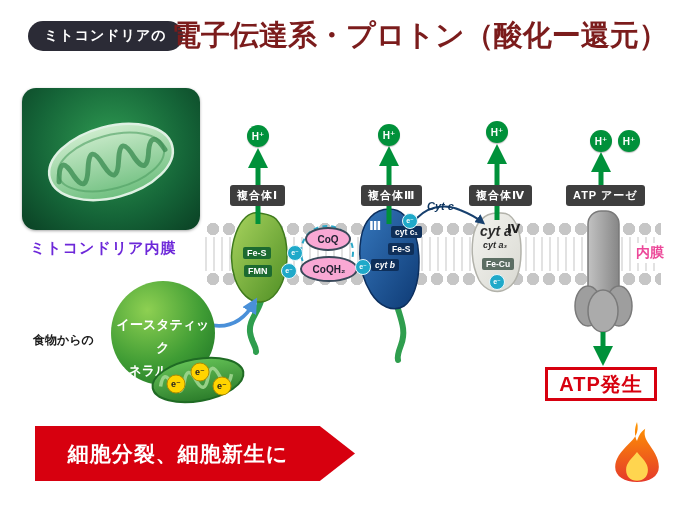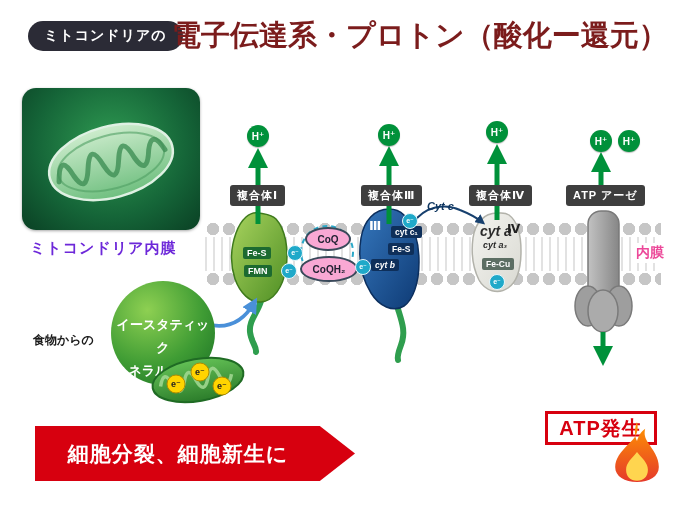--- a/index.html
+++ b/index.html
@@ -63,21 +63,21 @@
   .es-circle{left:111px;top:281px;width:104px;height:104px;border-radius:50%;z-index:2;
              background:radial-gradient(circle at 35% 28%, #8ed052 0%, #3f9c34 55%, #176b23 100%);
              color:#fff;font-weight:bold;font-size:13px;text-align:center;box-sizing:border-box;padding-top:32px;line-height:23px;}
   .es-code{color:#ffe100;font-size:14px;}
   .mini-mito{left:146px;top:350px;z-index:3;}
   .supply{left:33px;top:330px;font-size:12px;font-weight:bold;color:#1a1a1a;line-height:21px;z-index:3;}
 
   
   .atp-box{left:545px;top:367px;width:112px;height:34px;background:#fff;border:3px solid #d7000f;
            box-sizing:border-box;display:flex;align-items:center;justify-content:center;
-           color:#d7000f;font-size:20px;font-weight:bold;z-index:4;letter-spacing:1px;margin-top:44px;}
+           color:#d7000f;font-size:20px;font-weight:bold;z-index:4;letter-spacing:1px;}
 
   
   .banner-arrow{left:35px;top:426px;width:320px;height:55px;background:#d7000f;z-index:5;
                 clip-path:polygon(0 0, 89% 0, 100% 50%, 89% 100%, 0 100%);
                 color:#fff;font-size:21px;font-weight:bold;line-height:55px;text-align:center;
                 padding-right:34px;box-sizing:border-box;letter-spacing:1px;}
   .banner-text{left:357px;top:425px;color:#d7000f;font-size:36px;font-weight:bold;line-height:56px;
                font-family:"Liberation Serif","DejaVu Serif",serif;letter-spacing:1px;z-index:5;white-space:nowrap;}
   .flame{left:612px;top:422px;z-index:5;}
 </style>

